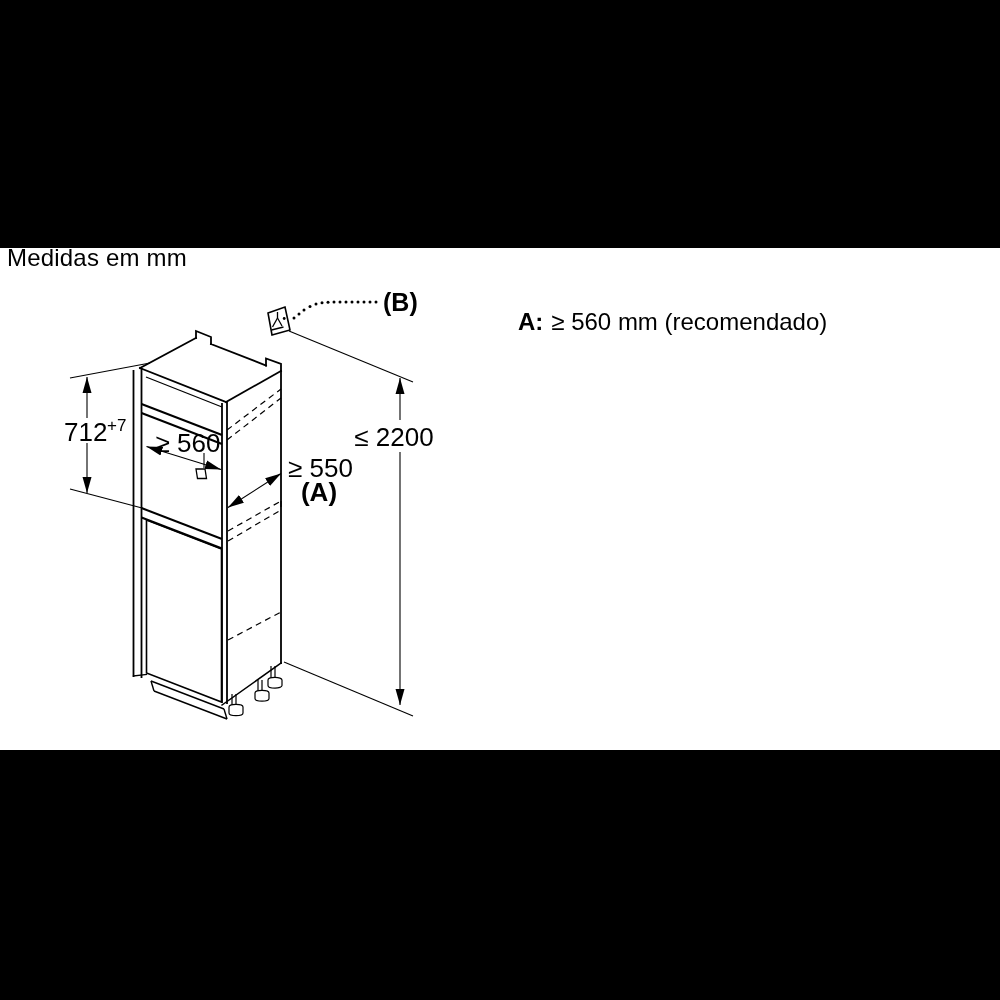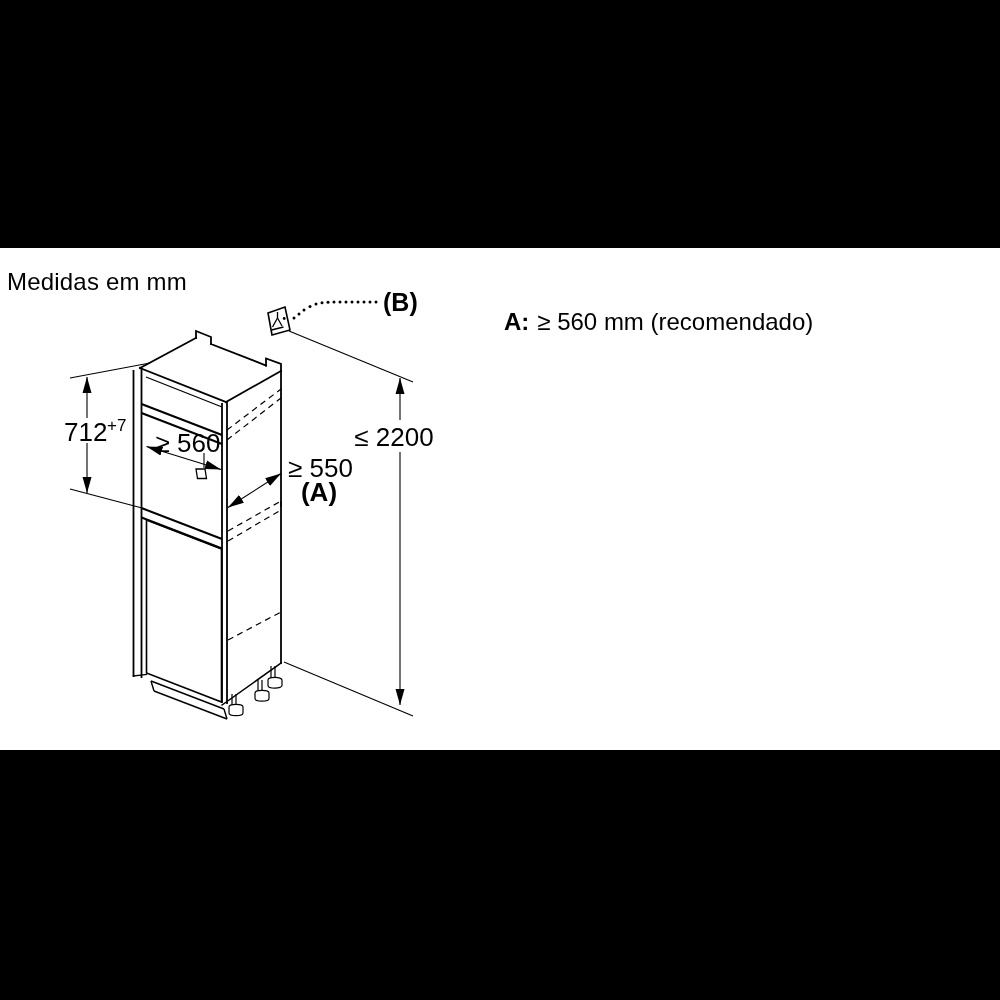--- a/index.html
+++ b/index.html
@@ -3,23 +3,23 @@
 <meta charset="utf-8">
 <style>
   html,body{margin:0;padding:0;background:#000;}
   .stage{position:relative;width:1000px;height:1000px;background:#000;overflow:hidden;
          font-family:"Liberation Sans","DejaVu Sans",sans-serif;color:#000;}
   .bar{position:absolute;left:0;width:1000px;background:#000;}
   .bar.top{top:0;height:248px;}
   .bar.bottom{top:750px;height:250px;}
   .sheet{position:absolute;left:0;top:248px;width:1000px;height:502px;background:#fff;}
   .drawing{position:absolute;left:0;top:0;}
-  .title{position:absolute;left:7px;top:268px;font-size:24px;letter-spacing:0.2px;}
+  .title{position:absolute;left:7px;top:244px;font-size:24px;letter-spacing:0.2px;}
   .legend{position:absolute;left:500px;top:308px;width:420px;}
-  .legend-row{font-size:24px;margin:0 0 23px 4px;white-space:nowrap;}
+  .legend-row{font-size:24px;margin:0 0 23px 18px;white-space:nowrap;}
   .legend-key{font-weight:bold;margin-right:8px;}
   svg text{font-family:"Liberation Sans","DejaVu Sans",sans-serif;}
   .dim-label{font-size:26px;}
   .dim-label-sup{font-size:17px;}
   .ref-label{font-size:25px;font-weight:bold;}
 </style>
 </head>
 <body>
 
 <div class="stage">

